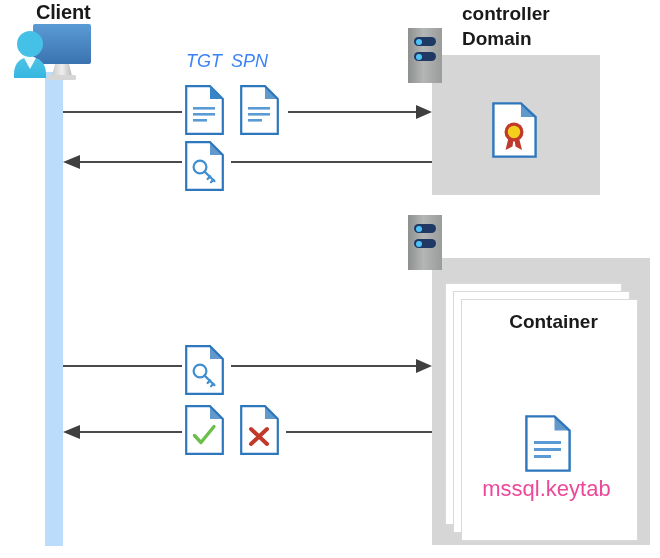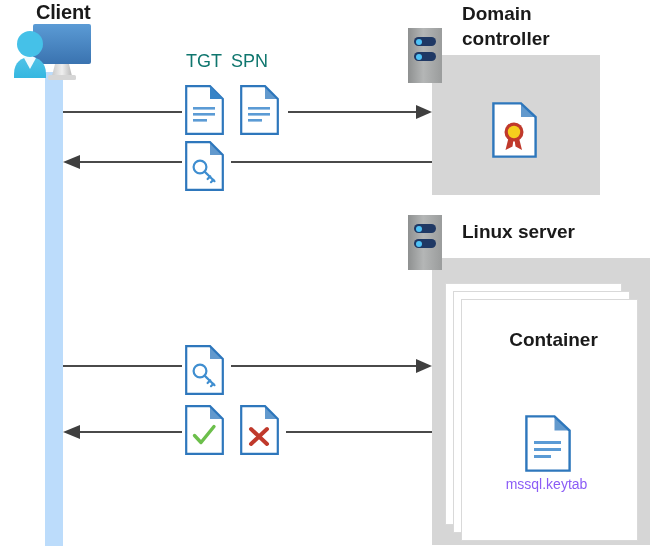--- a/index.html
+++ b/index.html
@@ -95,42 +95,43 @@
     position: absolute;
     background: #ffffff;
     border: 1px solid #d9d9d9;
   }
   #sheet-back  { left: 445px; top: 283px; width: 175px; height: 240px; }
   #sheet-mid   { left: 453px; top: 291px; width: 175px; height: 240px; }
   #sheet-front { left: 461px; top: 299px; width: 175px; height: 240px; }
   .container-title {
     position: absolute;
     left: 461px;
-    top: 329px;
+    top: 311px;
     width: 185px;
     text-align: center;
     font-size: 19px;
     font-weight: bold;
     color: #1a1a1a;
   }
   .keytab-label {
     position: absolute;
     left: 461px;
     top: 476px;
     width: 171px;
     text-align: center;
-    font-size: 14px;
-    color: #8b5cf6;
+    font-size: 22px;
+    color: #ec4899;
   }
 
   
   .msg-label {
     position: absolute;
     font-size: 18px;
-    color: #0f766e;
+    color: #3b82f6;
+    font-style: italic;
   }
   #tgt-label { left: 186px; top: 51px; }
   #spn-label { left: 231px; top: 51px; }
   #verdict-label { left: 146px; top: 464px; font-size: 19px; }
 
   
   .arrow-svg { position: absolute; left: 0; top: 0; }
 
   
   .icon { position: absolute; }
@@ -277,22 +278,22 @@
   <div class="rack" id="dc-rack">
     <div class="bar b1">
         <span class="led"></span>
       </div>
     <div class="bar b2">
         <span class="led"></span>
       </div>
   </div>
 
   <div class="panel-title" id="dc-title">
+    <div>controller</div>
     <div>Domain</div>
-    <div>controller</div>
   </div>
 
   <div class="icon" id="cert-doc">
     <svg width="45" height="56" viewBox="0 0 45 56">
       <path d="M1.4 1.4 H29 L43.6 15 V54.6 H1.4 Z" fill="#ffffff" stroke="#2e77bc" stroke-width="2.4"></path>
       <path d="M29 1.4 L43.6 15 H29 Z" fill="#2e77bc" opacity="0.75"></path>
 
       <path d="M17 34 L13.5 48 L20.5 44.5 L22 34 Z" fill="#c0392b"></path>
       <path d="M26.5 34 L30 48 L23.5 44.5 L22 34 Z" fill="#c0392b"></path>
 
@@ -305,21 +306,20 @@
 
   <div class="rack" id="lin-rack">
     <div class="bar b1">
         <span class="led"></span>
       </div>
     <div class="bar b2">
         <span class="led"></span>
       </div>
   </div>
 
-  <div class="panel-title" id="lin-title">Linux server</div>
 
   <div class="stack-sheet" id="sheet-back"></div>
   <div class="stack-sheet" id="sheet-mid"></div>
   <div class="stack-sheet" id="sheet-front"></div>
 
   <div class="container-title">Container</div>
 
 
   <div class="icon" id="keytab-doc">
     <svg width="46" height="57" viewBox="0 0 46 57">

